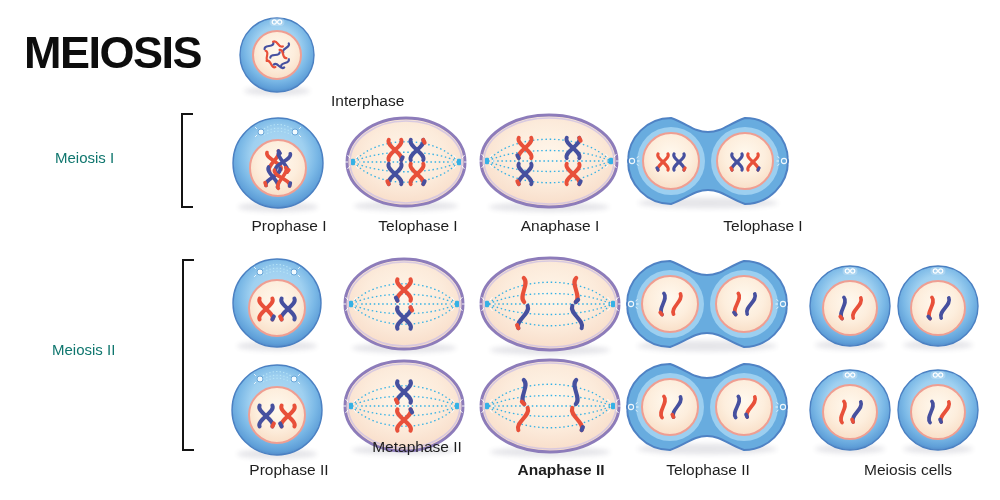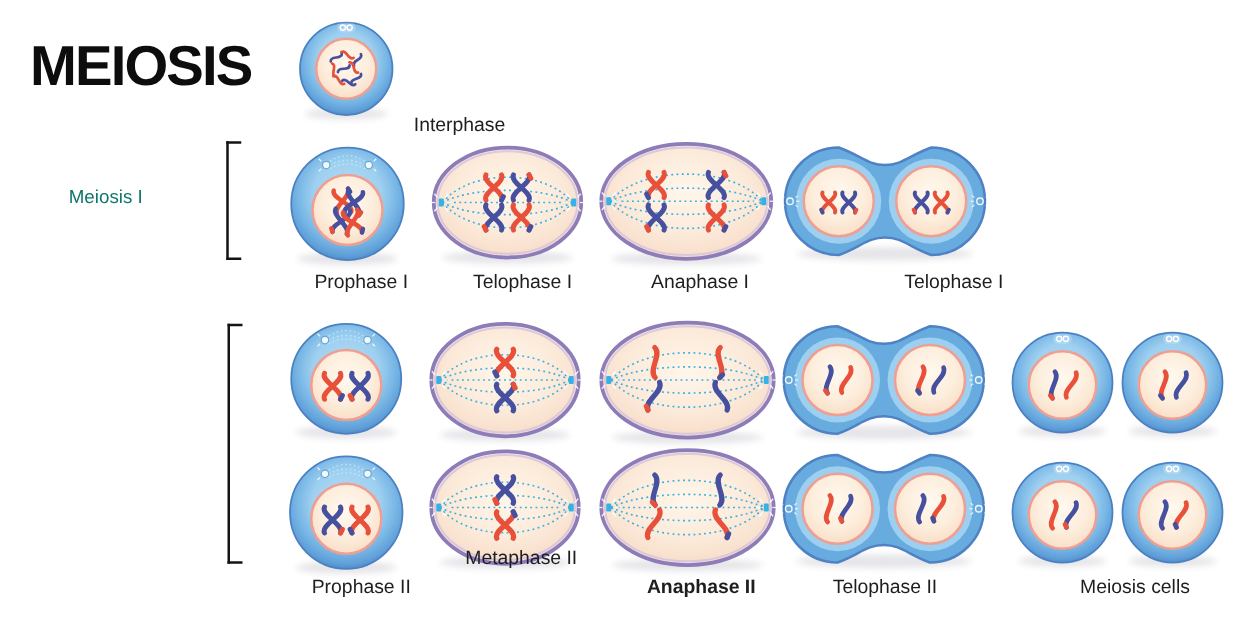--- a/index.html
+++ b/index.html
@@ -487,20 +487,21 @@
   <div class="side-label" style="left:331px;top:46px;margin-top:46px;">Interphase</div>
 
   <div class="section-label" style="left:55px;top:149px;">Meiosis I</div>
   <div class="bracket" style="left:181px;top:113px;height:95px;"></div>
 
   <div class="stage-label" style="left:277px;top:217px;">Prophase I</div>
   <div class="stage-label" style="left:406px;top:217px;">Telophase I</div>
   <div class="stage-label" style="left:548px;top:217px;">Anaphase I</div>
   <div class="stage-label" style="left:707px;top:217px;margin-left:44px;">Telophase I</div>
 
+  <div class="section-label" style="left:52px;top:341px;">Meiosis II</div>
   <div class="bracket" style="left:182px;top:259px;height:192px;"></div>
 
   <div class="stage-label" style="left:277px;top:461px;">Prophase II</div>
   <div class="stage-label" style="left:405px;top:438px;">Metaphase II</div>
   <div class="stage-label" style="left:549px;top:461px;font-weight:bold;">Anaphase II</div>
   <div class="stage-label" style="left:696px;top:461px;">Telophase II</div>
   <div class="stage-label" style="left:896px;top:461px;">Meiosis cells</div>
 </div>
 
 </body></html>

